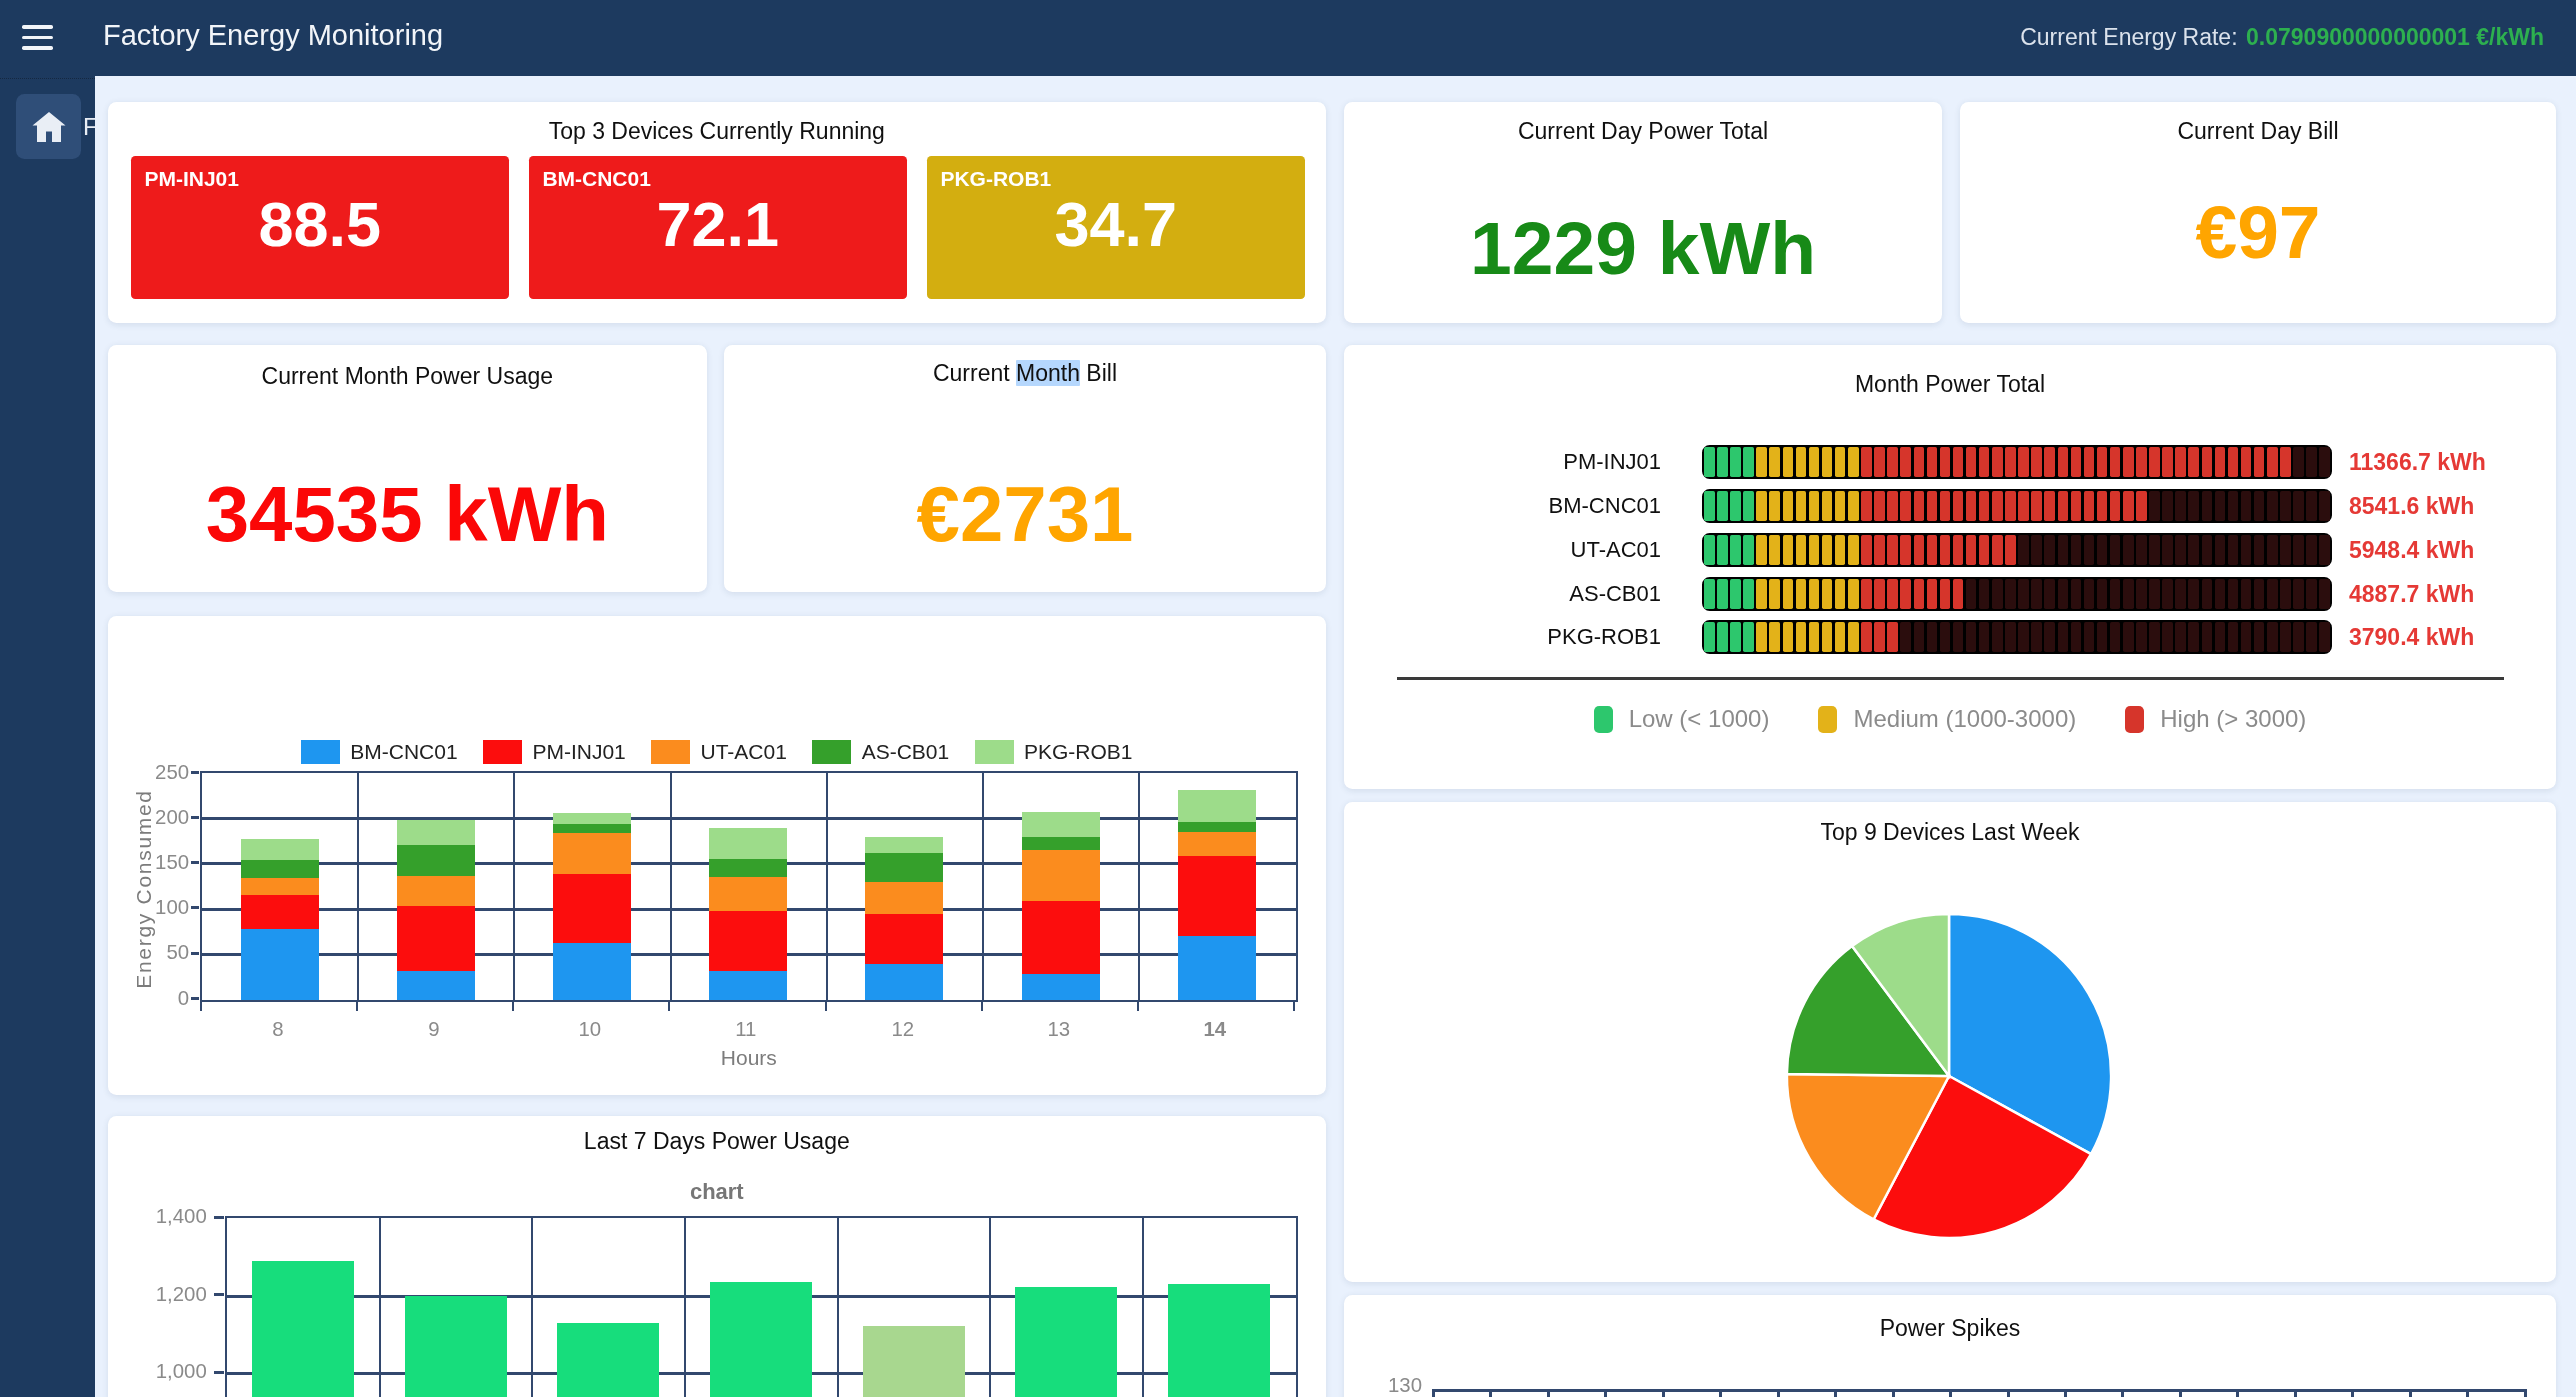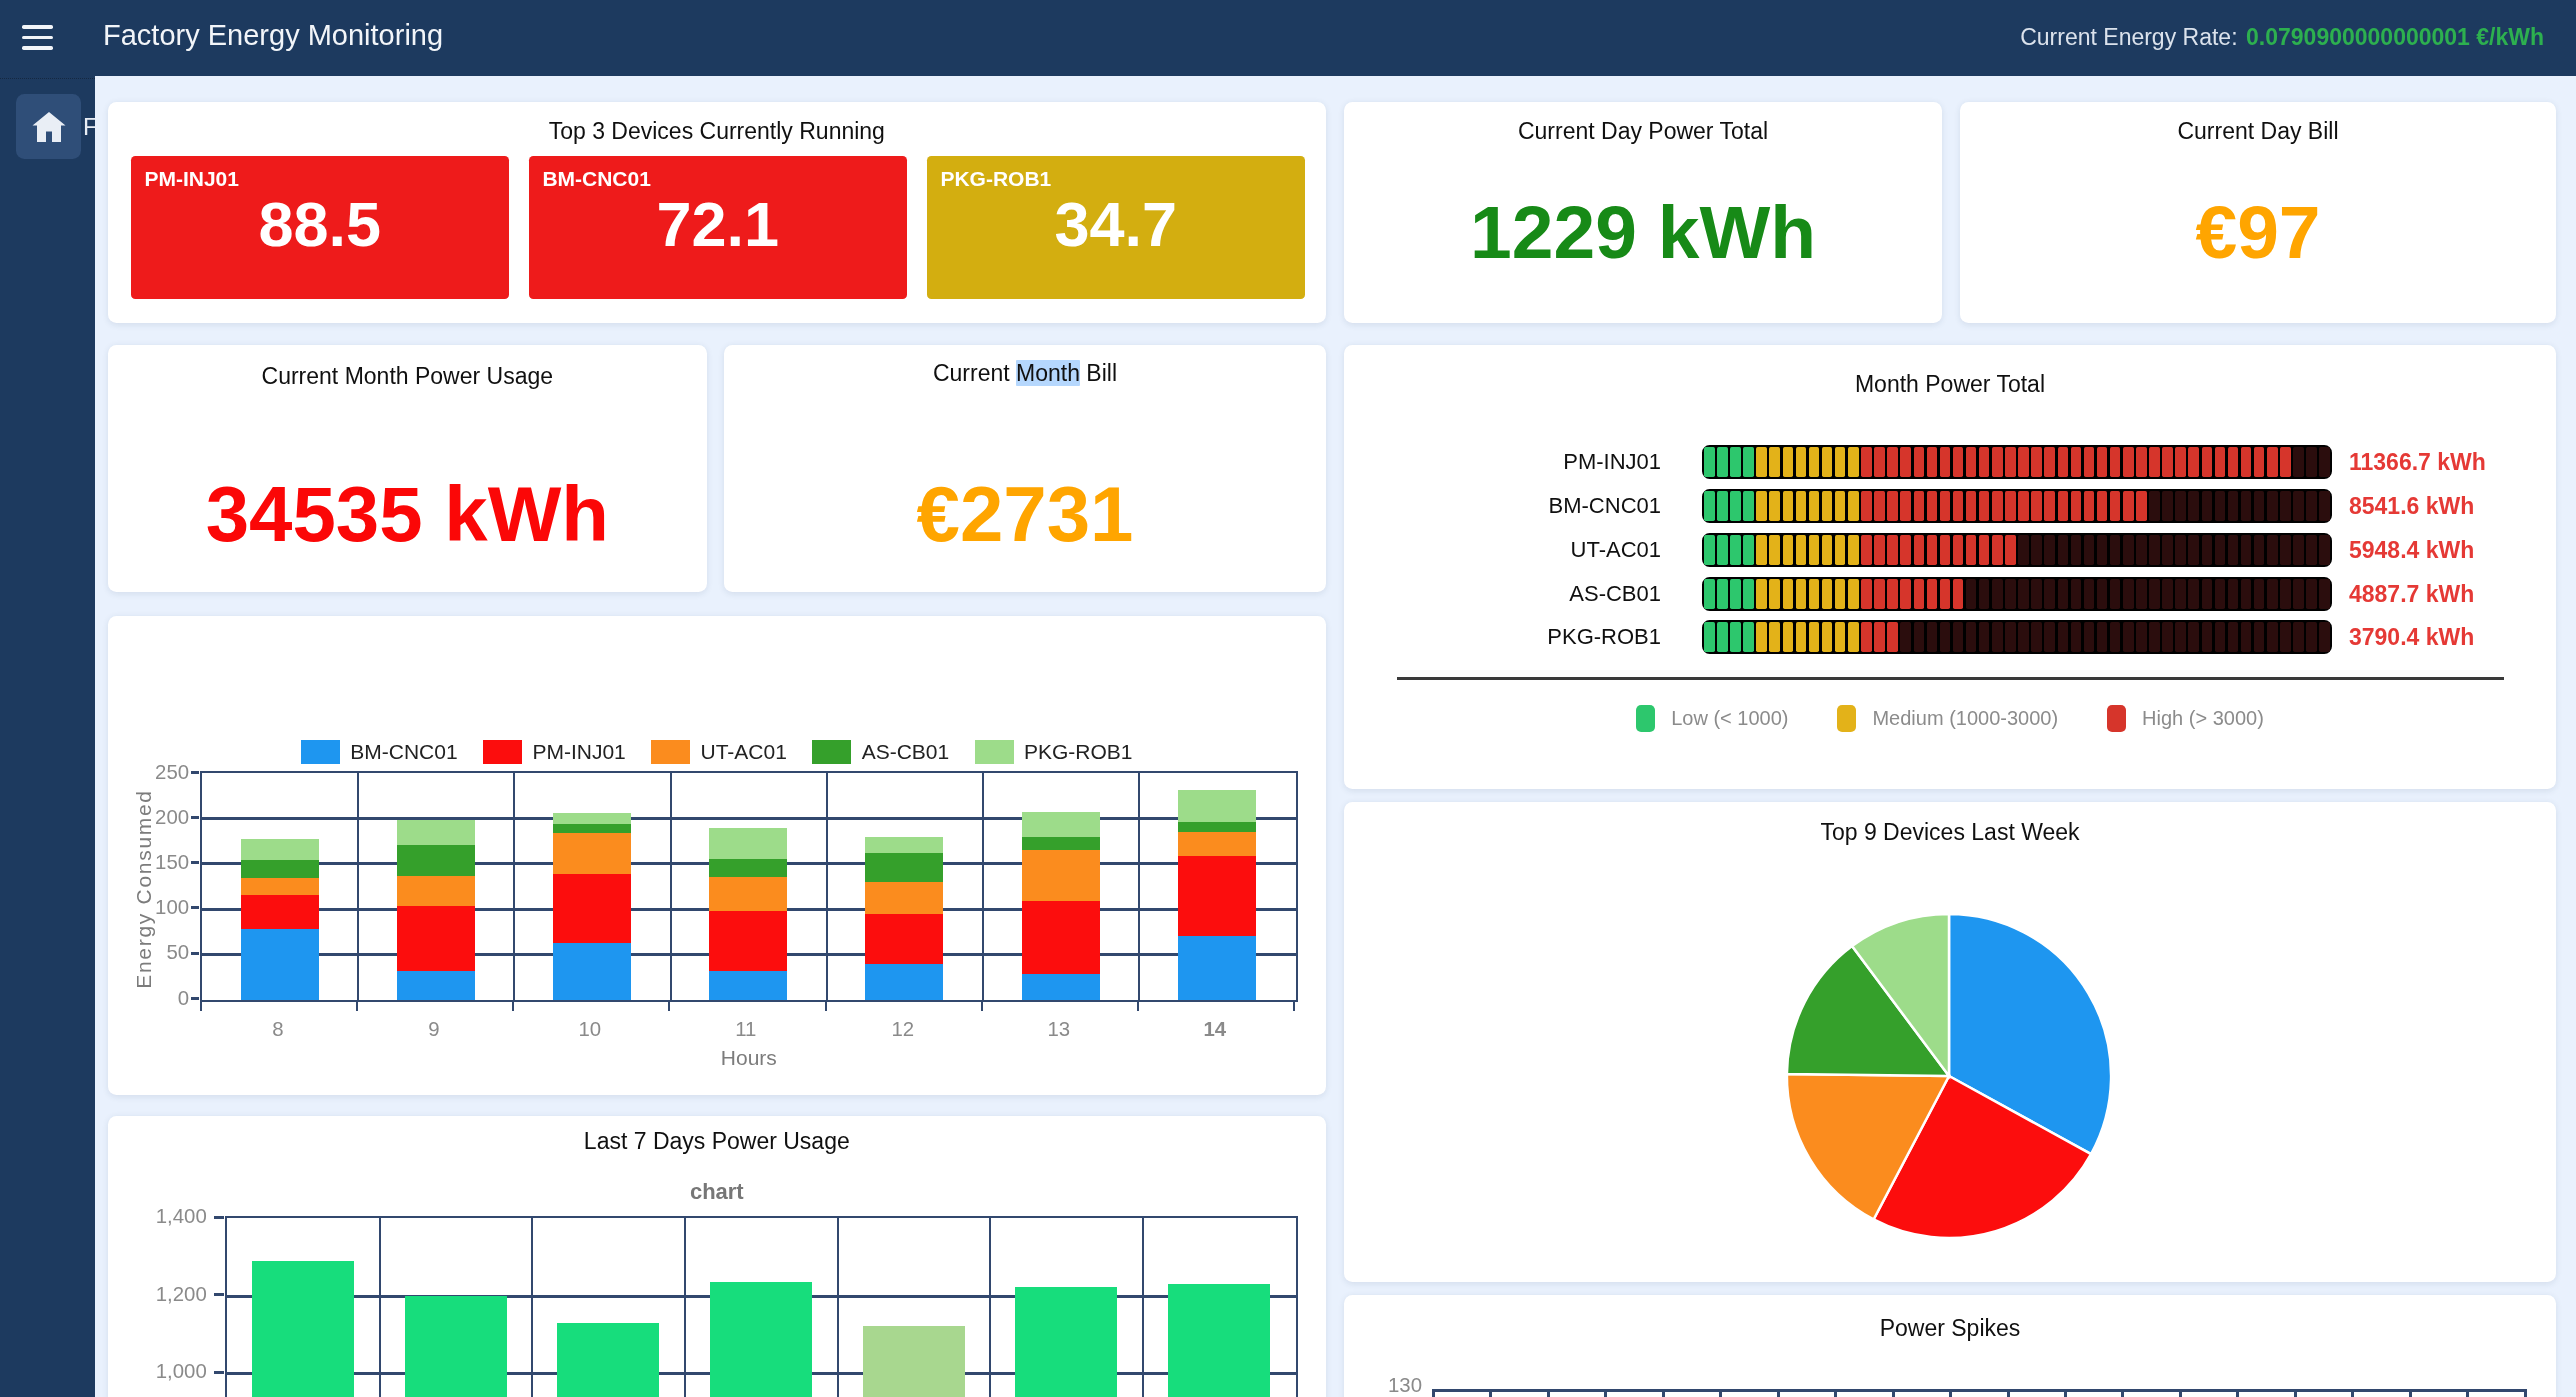--- a/index.html
+++ b/index.html
@@ -47,21 +47,21 @@
   .gauge-row{position:absolute;left:0;right:0;height:34px;}
   .gauge-label{position:absolute;left:0;width:317px;text-align:right;font-size:22px;
                color:#101010;line-height:34px;}
   .gauge-bar{position:absolute;left:358px;width:630px;height:34px;background:#000;
              border:2.6px solid #000;border-radius:7.7px;display:flex;gap:2.6px;}
   .gauge-cell{flex:1;border-radius:1.7px;}
   .gauge-value{position:absolute;left:1005px;font-size:23px;font-weight:600;line-height:34px;}
   #gauge-divider{position:absolute;top:332px;left:53px;width:1107px;height:2.6px;background:#3a3a3a;}
   #gauge-legend{position:absolute;top:360px;left:0;right:0;display:flex;
                 justify-content:center;gap:49px;}
-  .glegend-item{display:flex;align-items:center;gap:16px;font-size:20px;color:#8b8b8b;}
+  .glegend-item{display:flex;align-items:center;gap:16px;font-size:24px;color:#8b8b8b;}
   .glegend-swatch{width:19px;height:27px;border-radius:5.1px;}
   
   #hourly-legend{position:absolute;top:124px;left:0;right:0;display:flex;
                  justify-content:center;gap:25.6px;}
   .hlegend-item{display:flex;align-items:center;gap:10.2px;font-size:21px;color:#222;}
   .hlegend-swatch{width:39px;height:24px;}
   .plot{position:absolute;}
   .hgrid{position:absolute;left:0;right:0;height:2.6px;}
   .vgrid{position:absolute;top:0;bottom:0;width:2.6px;}
   .ytick-label{position:absolute;text-align:right;font-size:20.4px;color:#8a8a8a;}
@@ -119,21 +119,21 @@
         <span class="tile-value">72.1</span>
       </div>
       <div class="tile" style="left: 819px; background: rgb(211, 174, 16);">
         <span class="tile-label">PKG-ROB1</span>
         <span class="tile-value">34.7</span>
       </div>
     </section>
 
     <section class="card" id="card-daytotal">
       <div class="card-title" style="margin-top:15.3px">Current Day Power Total</div>
-      <div class="big-value" id="val-daytotal" style="top: 87px; font-size: 75px; color: rgb(23, 138, 23);">1229 kWh</div>
+      <div class="big-value" id="val-daytotal" style="top: 103px; font-size: 75px; color: rgb(23, 138, 23);">1229 kWh</div>
     </section>
 
     <section class="card" id="card-daybill">
       <div class="card-title" style="margin-top:15.3px">Current Day Bill</div>
       <div class="big-value" id="val-daybill" style="top: 87px; font-size: 75px; color: rgb(255, 165, 0);">€97</div>
     </section>
 
     <section class="card" id="card-monthusage">
       <div class="card-title" style="margin-top:18px">Current Month Power Usage</div>
       <div class="big-value" id="val-monthusage" style="top: 124px; color: rgb(251, 7, 7);">34535 kWh</div>

